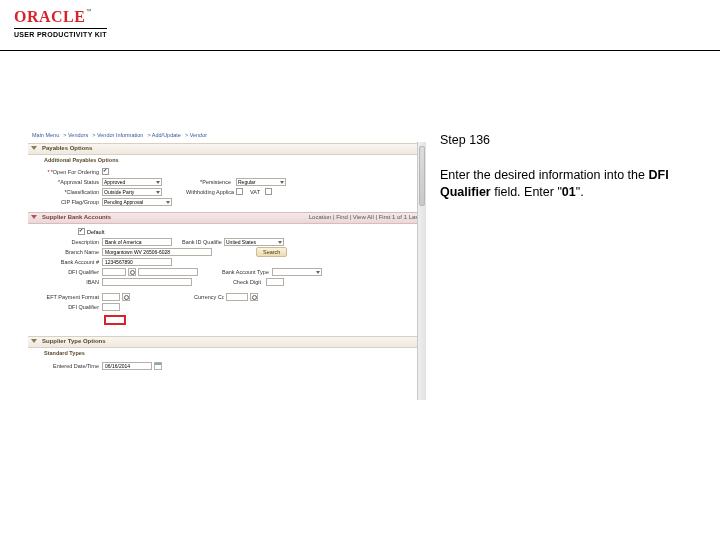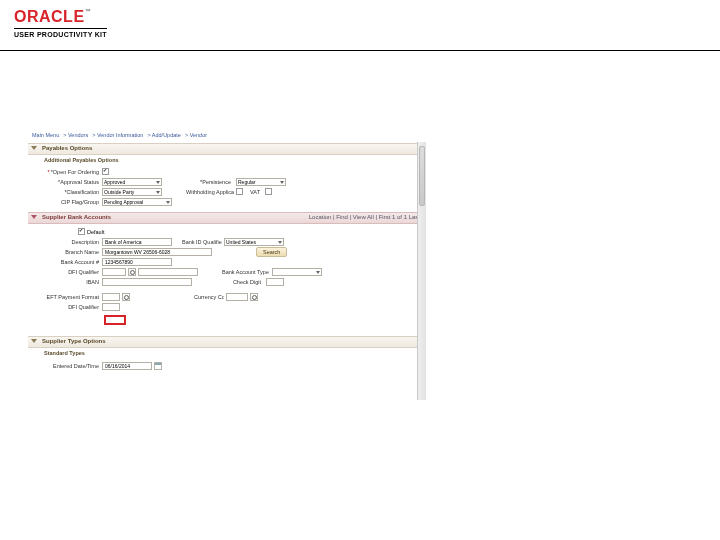--- a/index.html
+++ b/index.html
@@ -1,19 +1,19 @@
 <!DOCTYPE html>
 <html><head>
 <meta charset="utf-8">
 <style>
   html,body{margin:0;padding:0;width:720px;height:540px;background:#fff;font-family:Arial,Helvetica,sans-serif;color:#000;overflow:hidden}
   .page{position:relative;width:720px;height:540px}
   
   .logo-block{position:absolute;left:14px;top:8px}
-  .logo-oracle{font-family:Liberation Sans, sans-serif;font-weight:bold;color:#d8232a;font-size:16px;letter-spacing:0.5px;display:inline-block}
+  .logo-oracle{font-family:Liberation Serif, serif;font-weight:bold;color:#d8232a;font-size:16px;letter-spacing:0.5px;display:inline-block}
   .logo-tm{font-size:6px;vertical-align:top;color:#555}
   .logo-sub{font-size:7px;font-weight:bold;letter-spacing:0.3px;color:#000;border-top:1px solid #000;padding-top:2px;margin-top:2px}
   .page-title{position:absolute;right:30px;top:22px;font-size:15px}
   .hr{position:absolute;left:0;right:0;top:50px;border-top:1px solid #000}
   
   .instr{position:absolute;left:440px;top:132px;width:250px;font-size:12.5px;line-height:1.35}
   .instr .step{margin-bottom:18px}
   .instr .bold{font-weight:bold}
   
   .shot{position:absolute;left:28px;top:130px;width:398px;height:270px;background:#fff;overflow:hidden}
@@ -49,20 +49,24 @@
 <body>
 <div class="page">
 
 <div class="logo-block">
   <span class="logo-oracle">ORACLE</span><span class="logo-tm">™</span>
   <div class="logo-sub">USER PRODUCTIVITY KIT</div>
 </div>
 <div class="hr"></div>
 
 <div class="instr">
+  <div class="step">Step 136</div>
+  <div>
+    <span>Enter the desired information into the </span><span class="bold">DFI Qualifier</span><span> field. Enter "</span><span class="bold">01</span><span>".</span>
+  </div>
 </div>
 
 <div class="shot">
 
   <div class="crumb">
     <span>Main Menu</span>&gt;
     <span>Vendors</span>&gt;
     <span>Vendor Information</span>&gt;
     <span>Add/Update</span>&gt;
     <span>Vendor</span>

